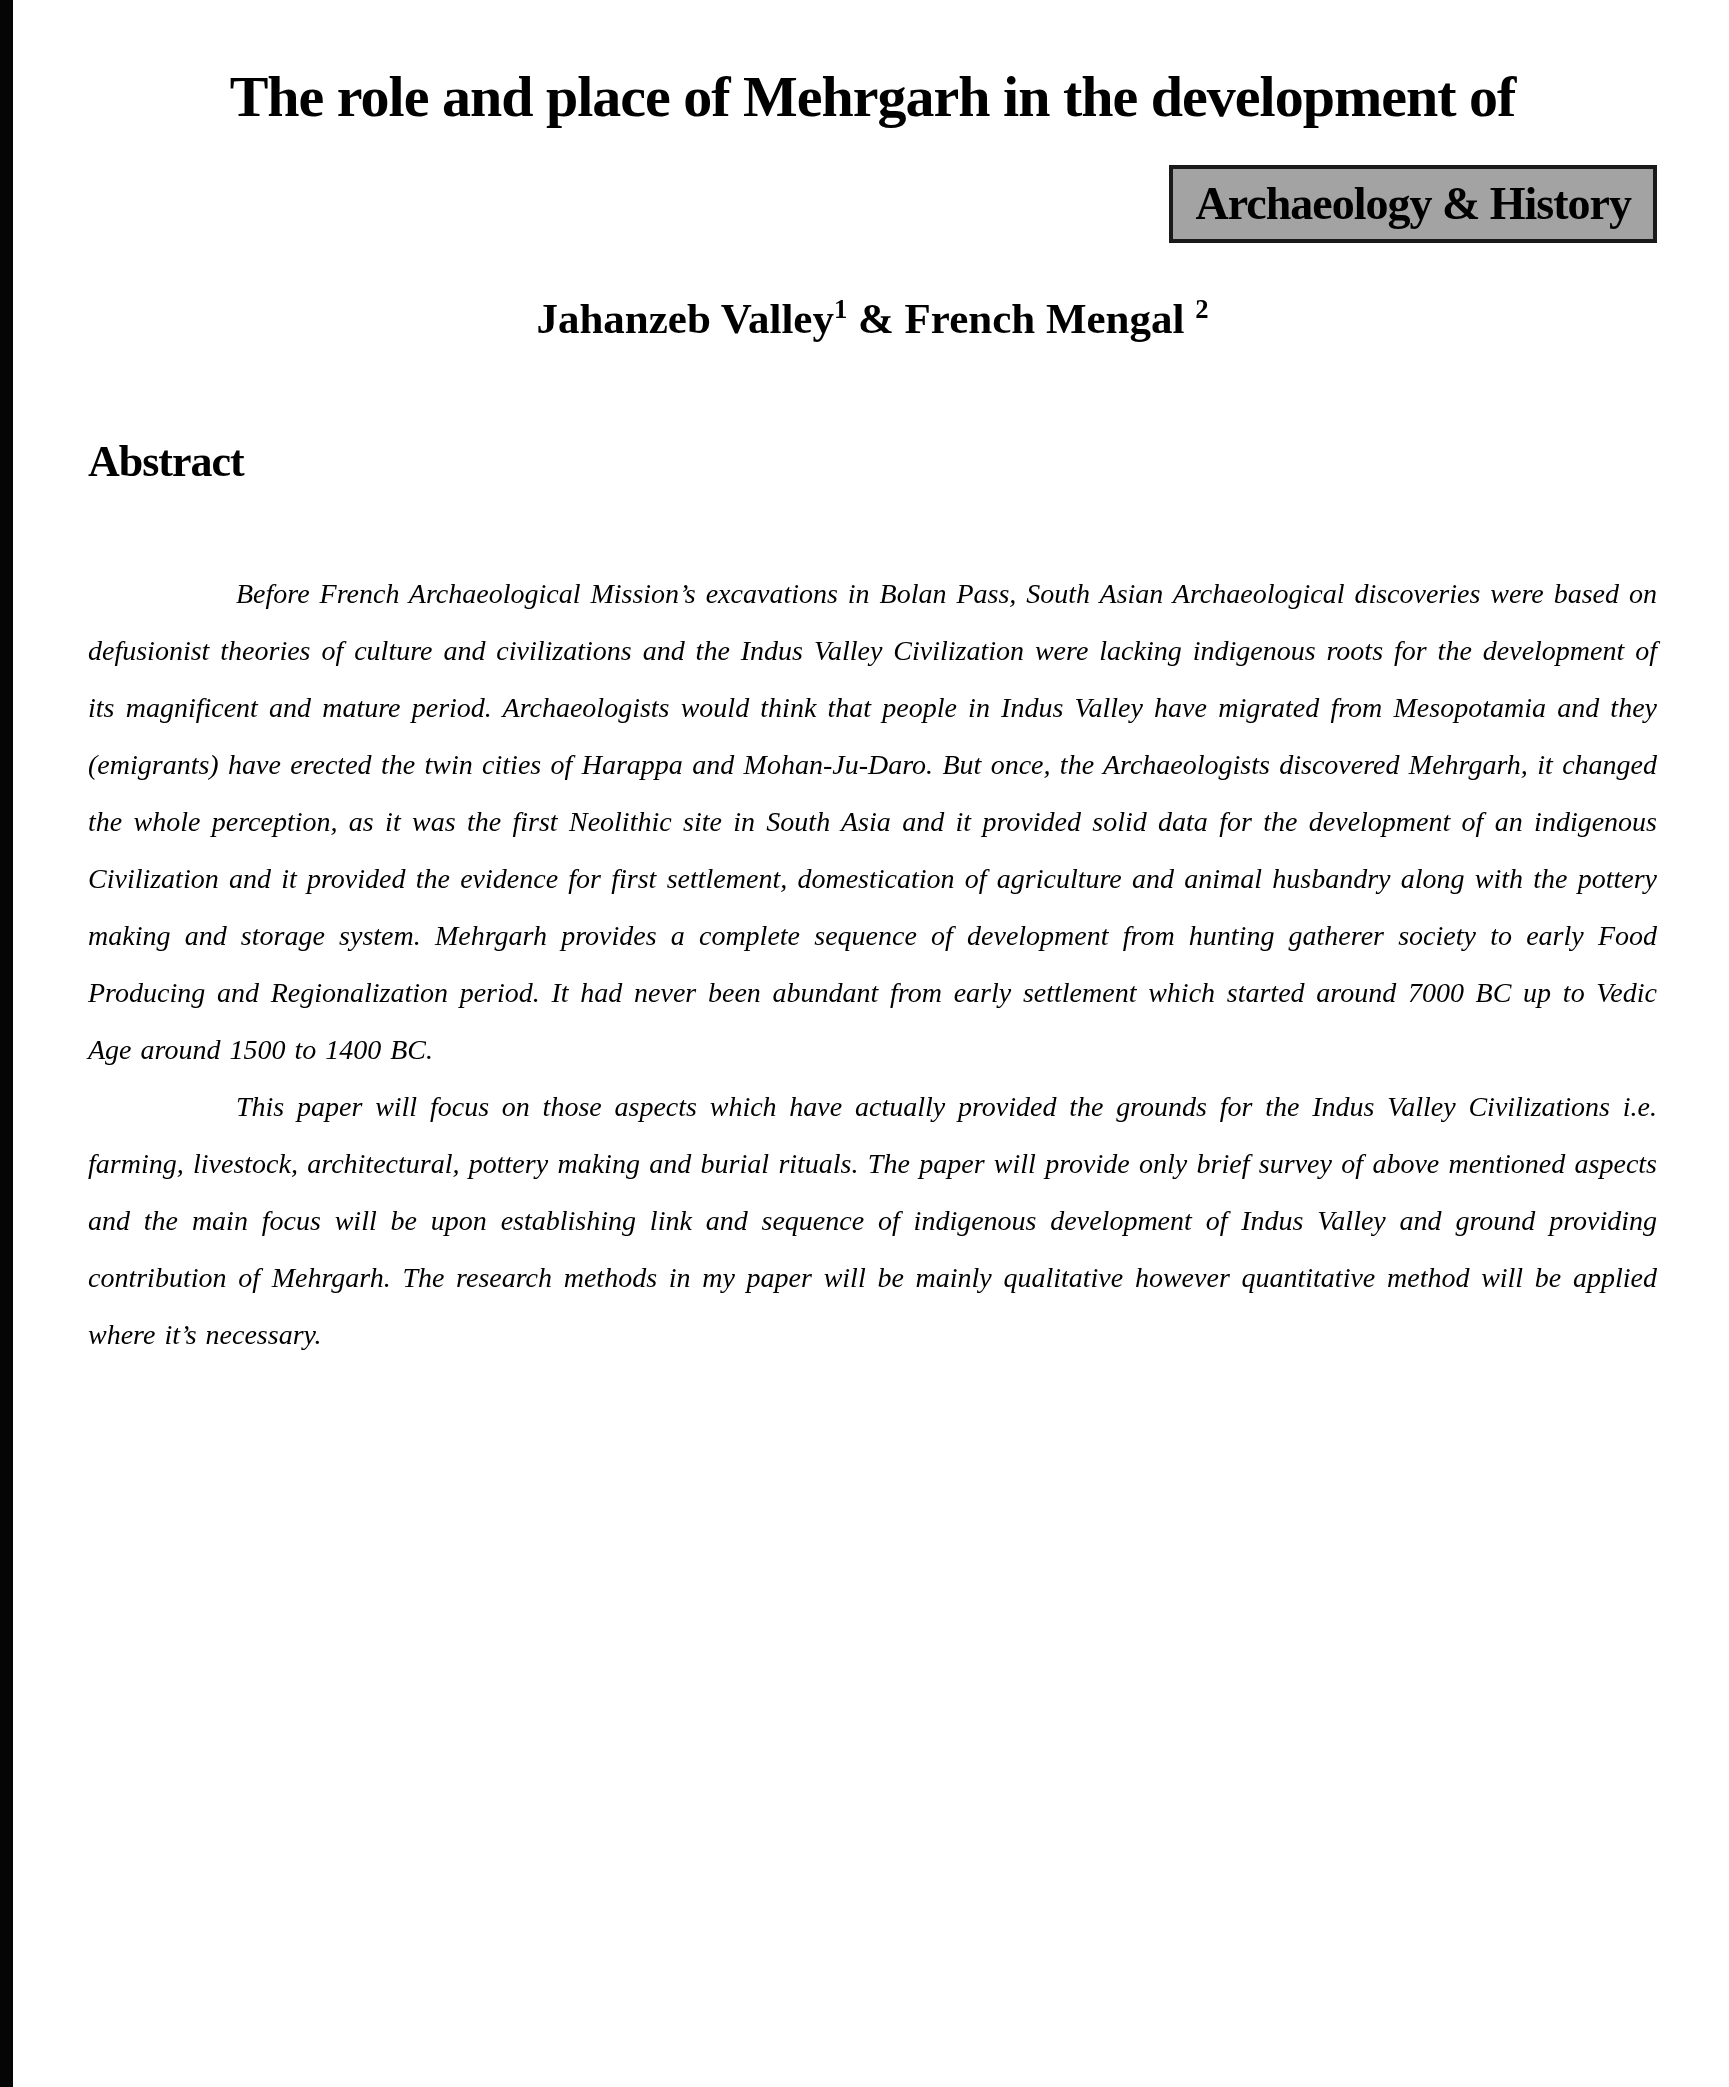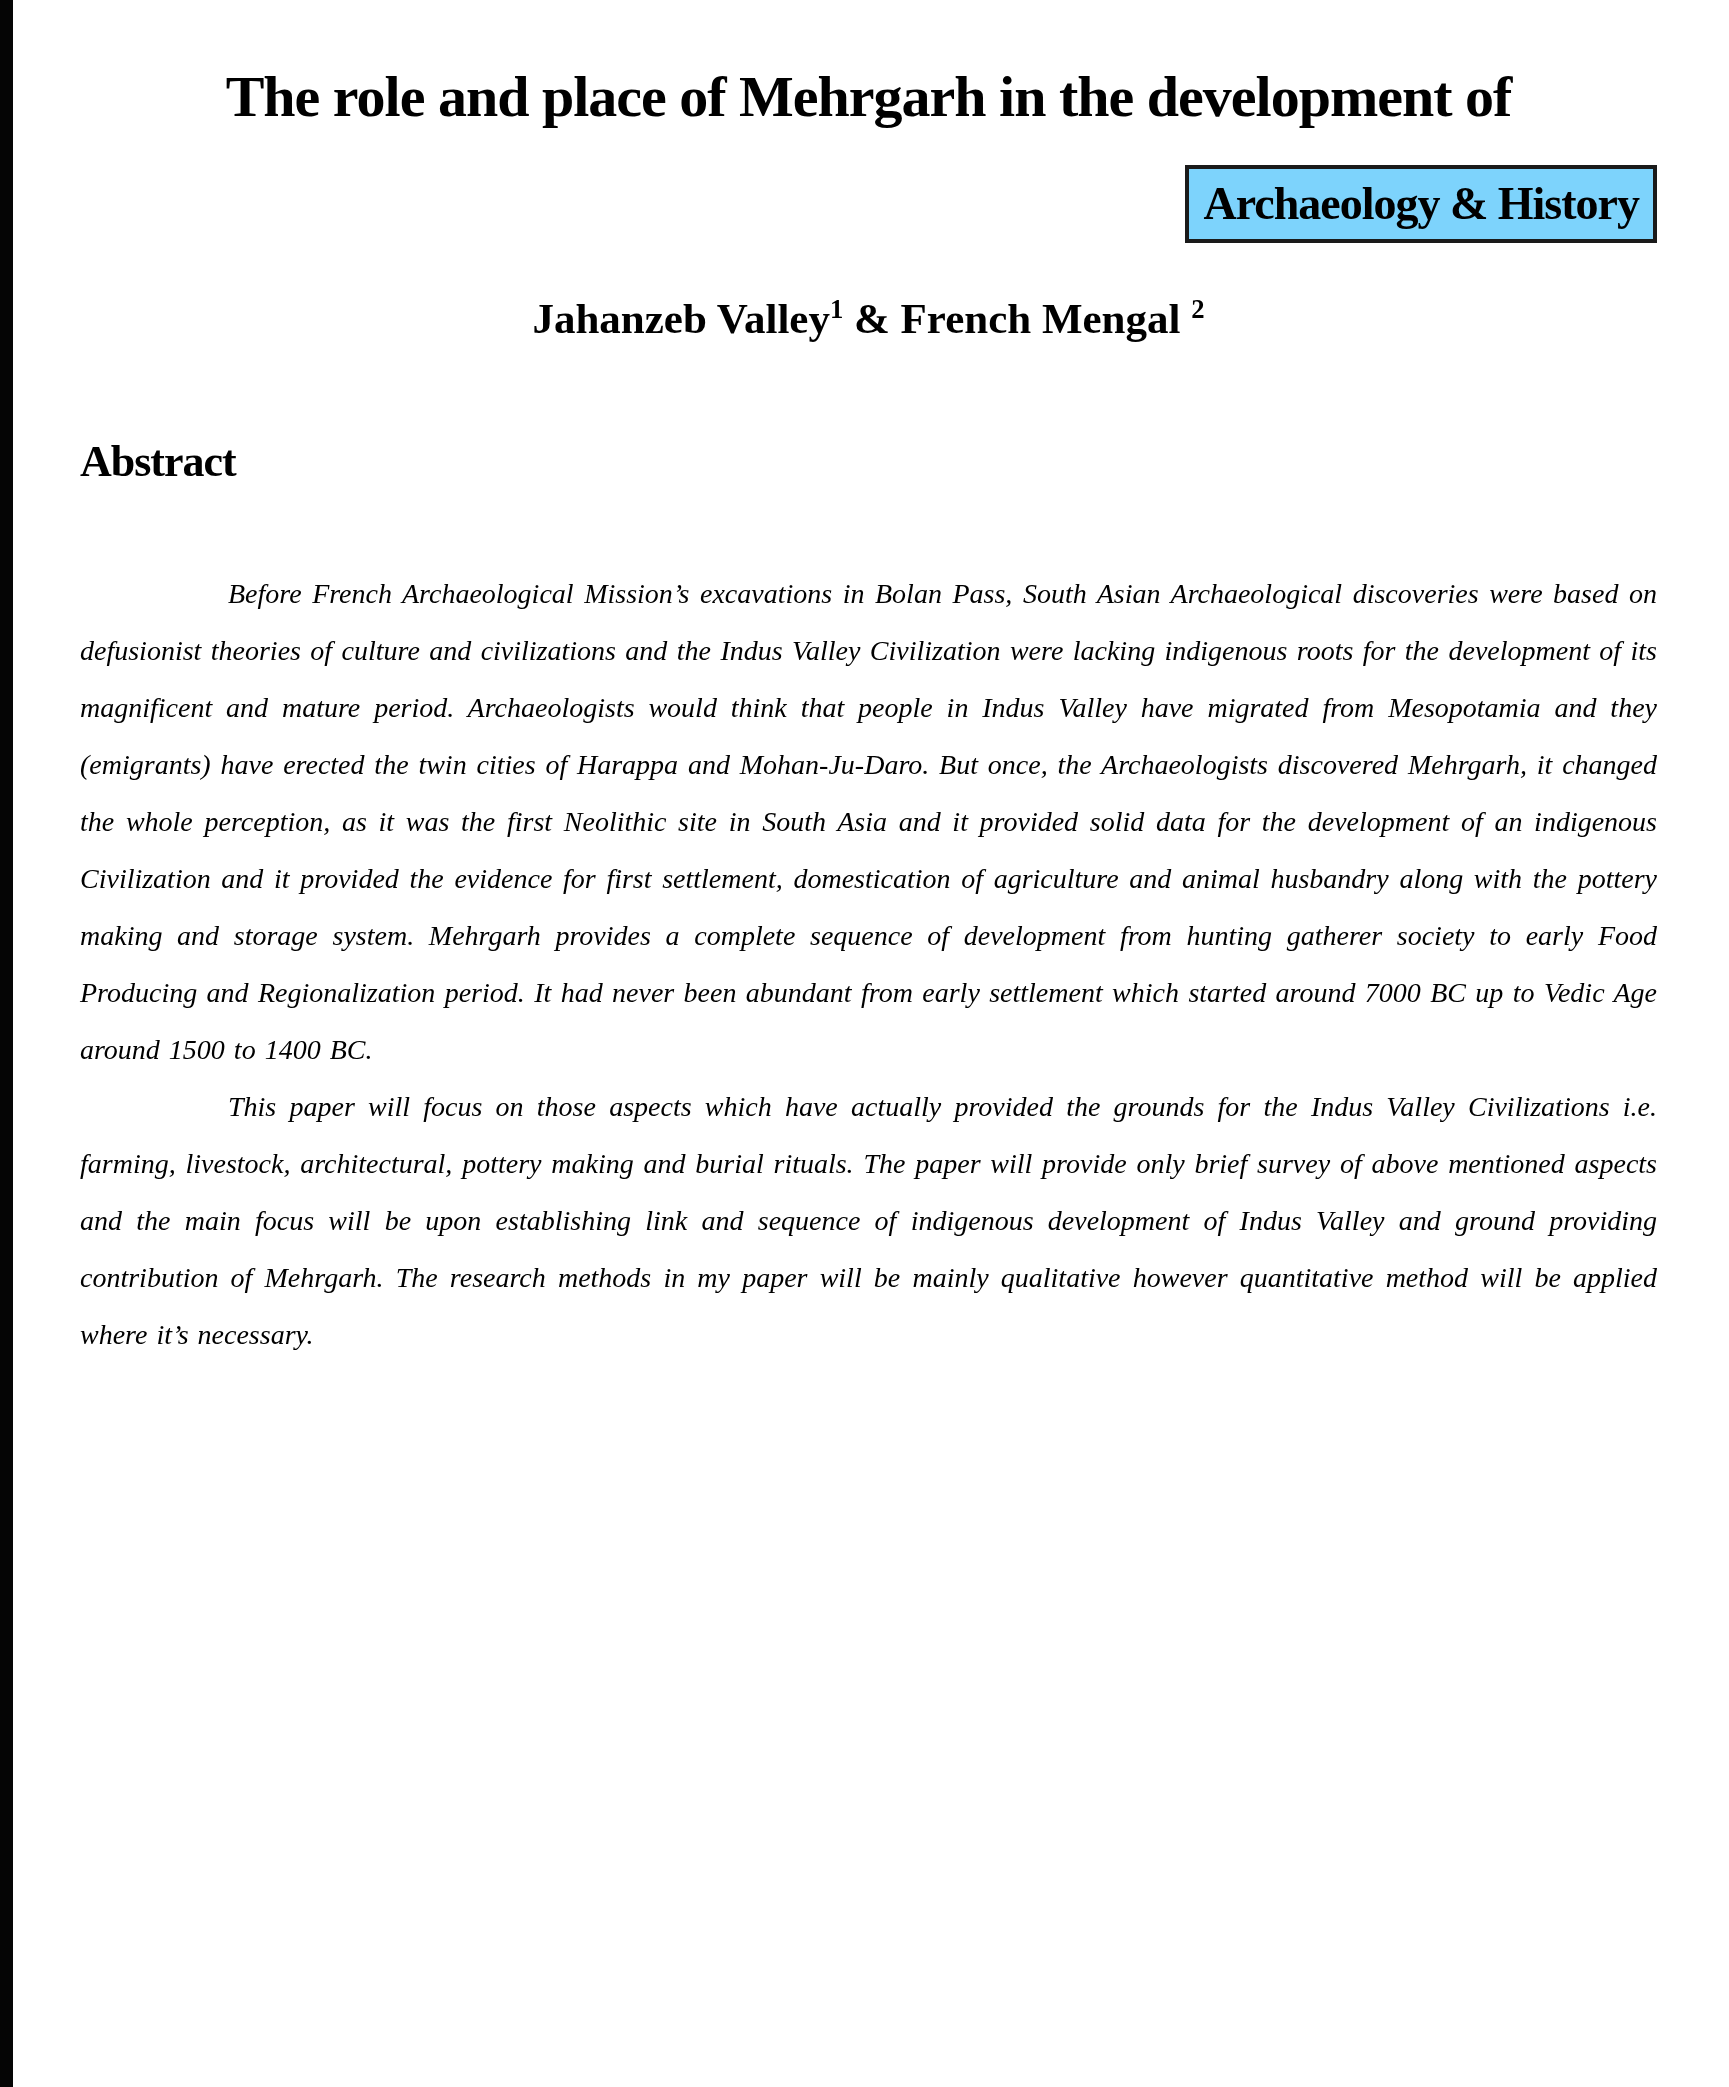--- a/index.html
+++ b/index.html
@@ -13,40 +13,41 @@
     overflow: hidden;
   }
   .scan-bar {
     position: absolute;
     left: 0; top: 0;
     width: 13px; height: 2087px;
     background: #050505;
   }
   .content {
     padding: 54px 72px 0 80px;
+    margin-left: 8px;
   }
   .title {
     text-align: center;
     font-weight: bold;
     font-size: 58px;
     line-height: 85px;
     letter-spacing: -1px;
   }
   .badge-row {
     display: flex;
     justify-content: flex-end;
     margin-top: 26px;
   }
   .badge {
     border: 4px solid #1a1a1a;
-    background: #7dd3fc;
+    background: #a3a3a3;
     font-weight: bold;
     font-size: 46px;
     line-height: 60px;
-    padding: 5px 14px;
+    padding: 5px 22px;
     letter-spacing: -1px;
     white-space: nowrap;
     text-align: center;
   }
   .authors {
     text-align: center;
     font-weight: bold;
     font-size: 43px;
     line-height: 52px;
     margin-top: 50px;

